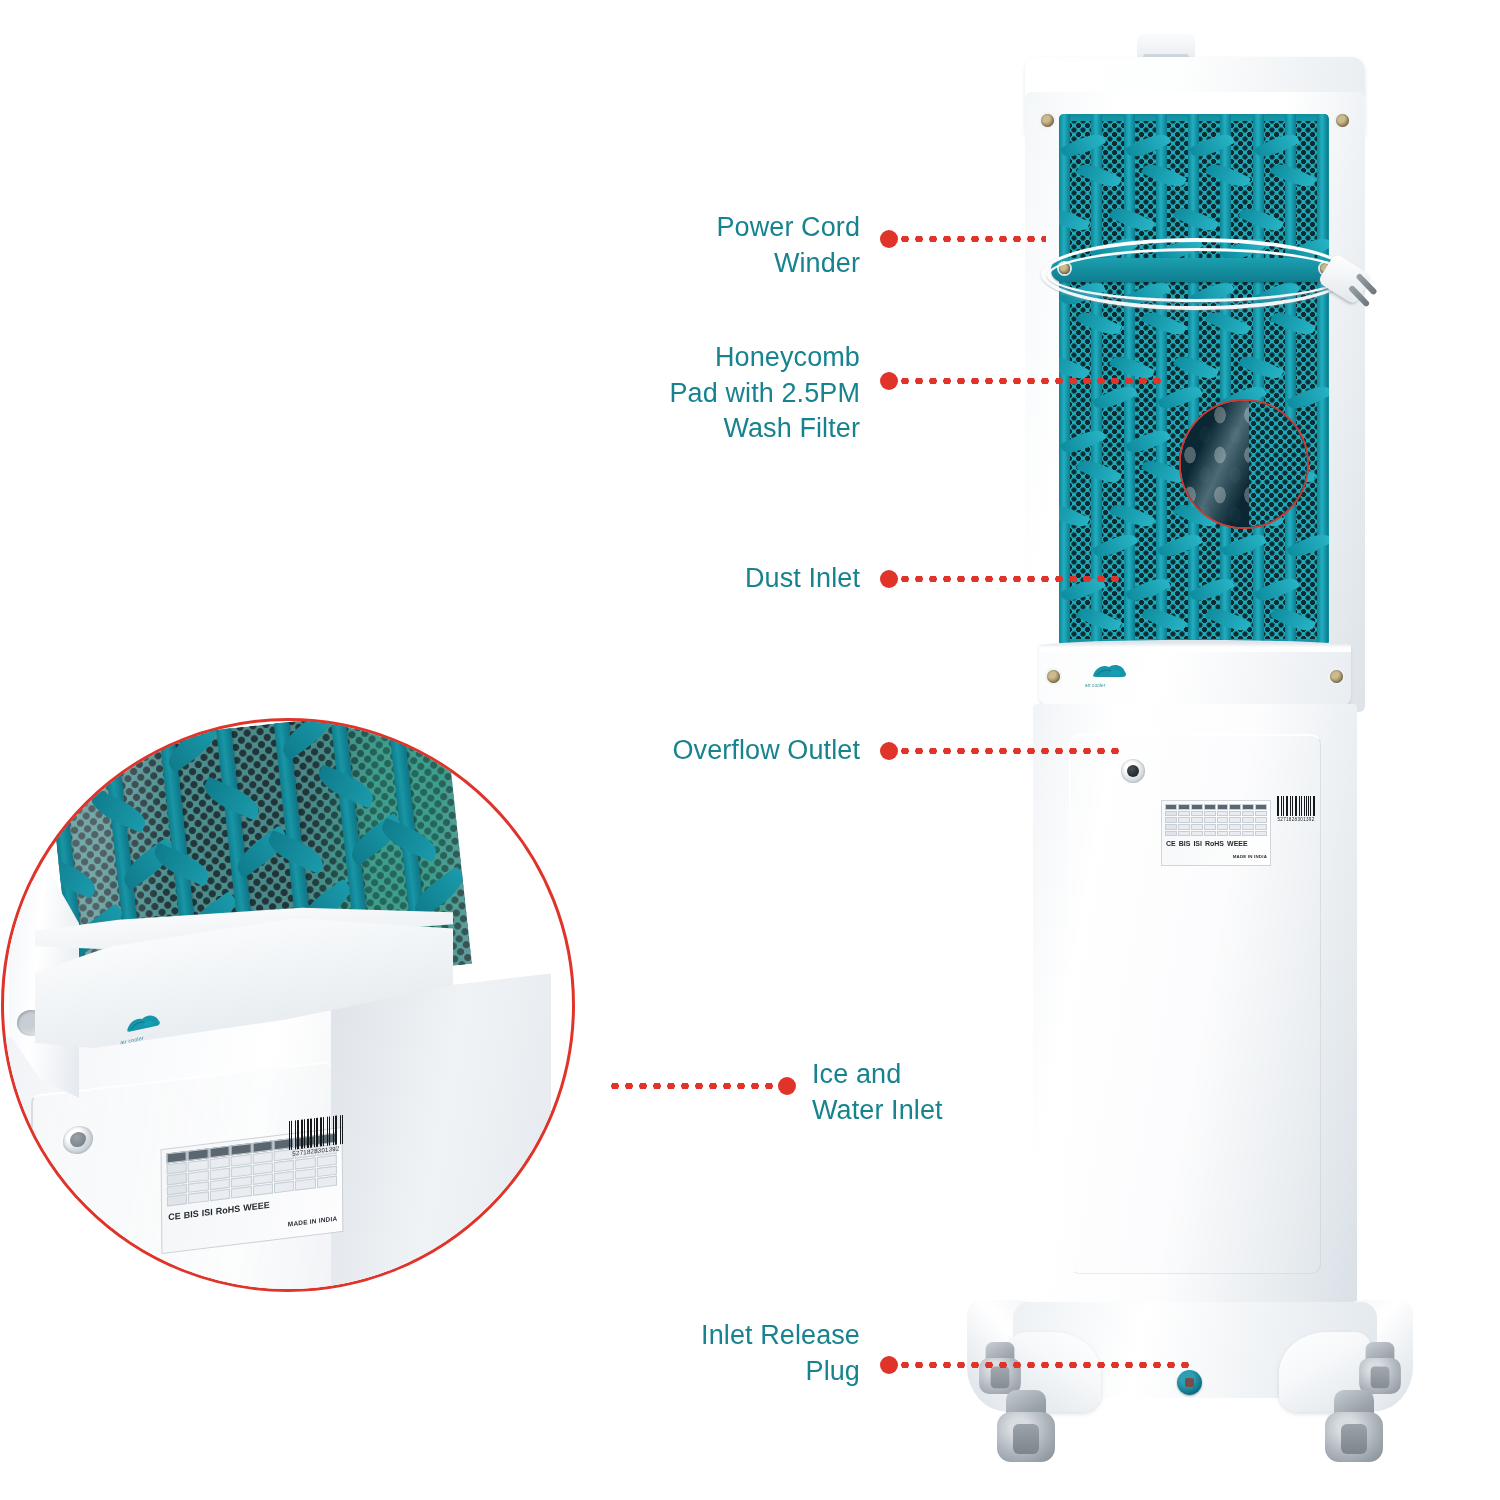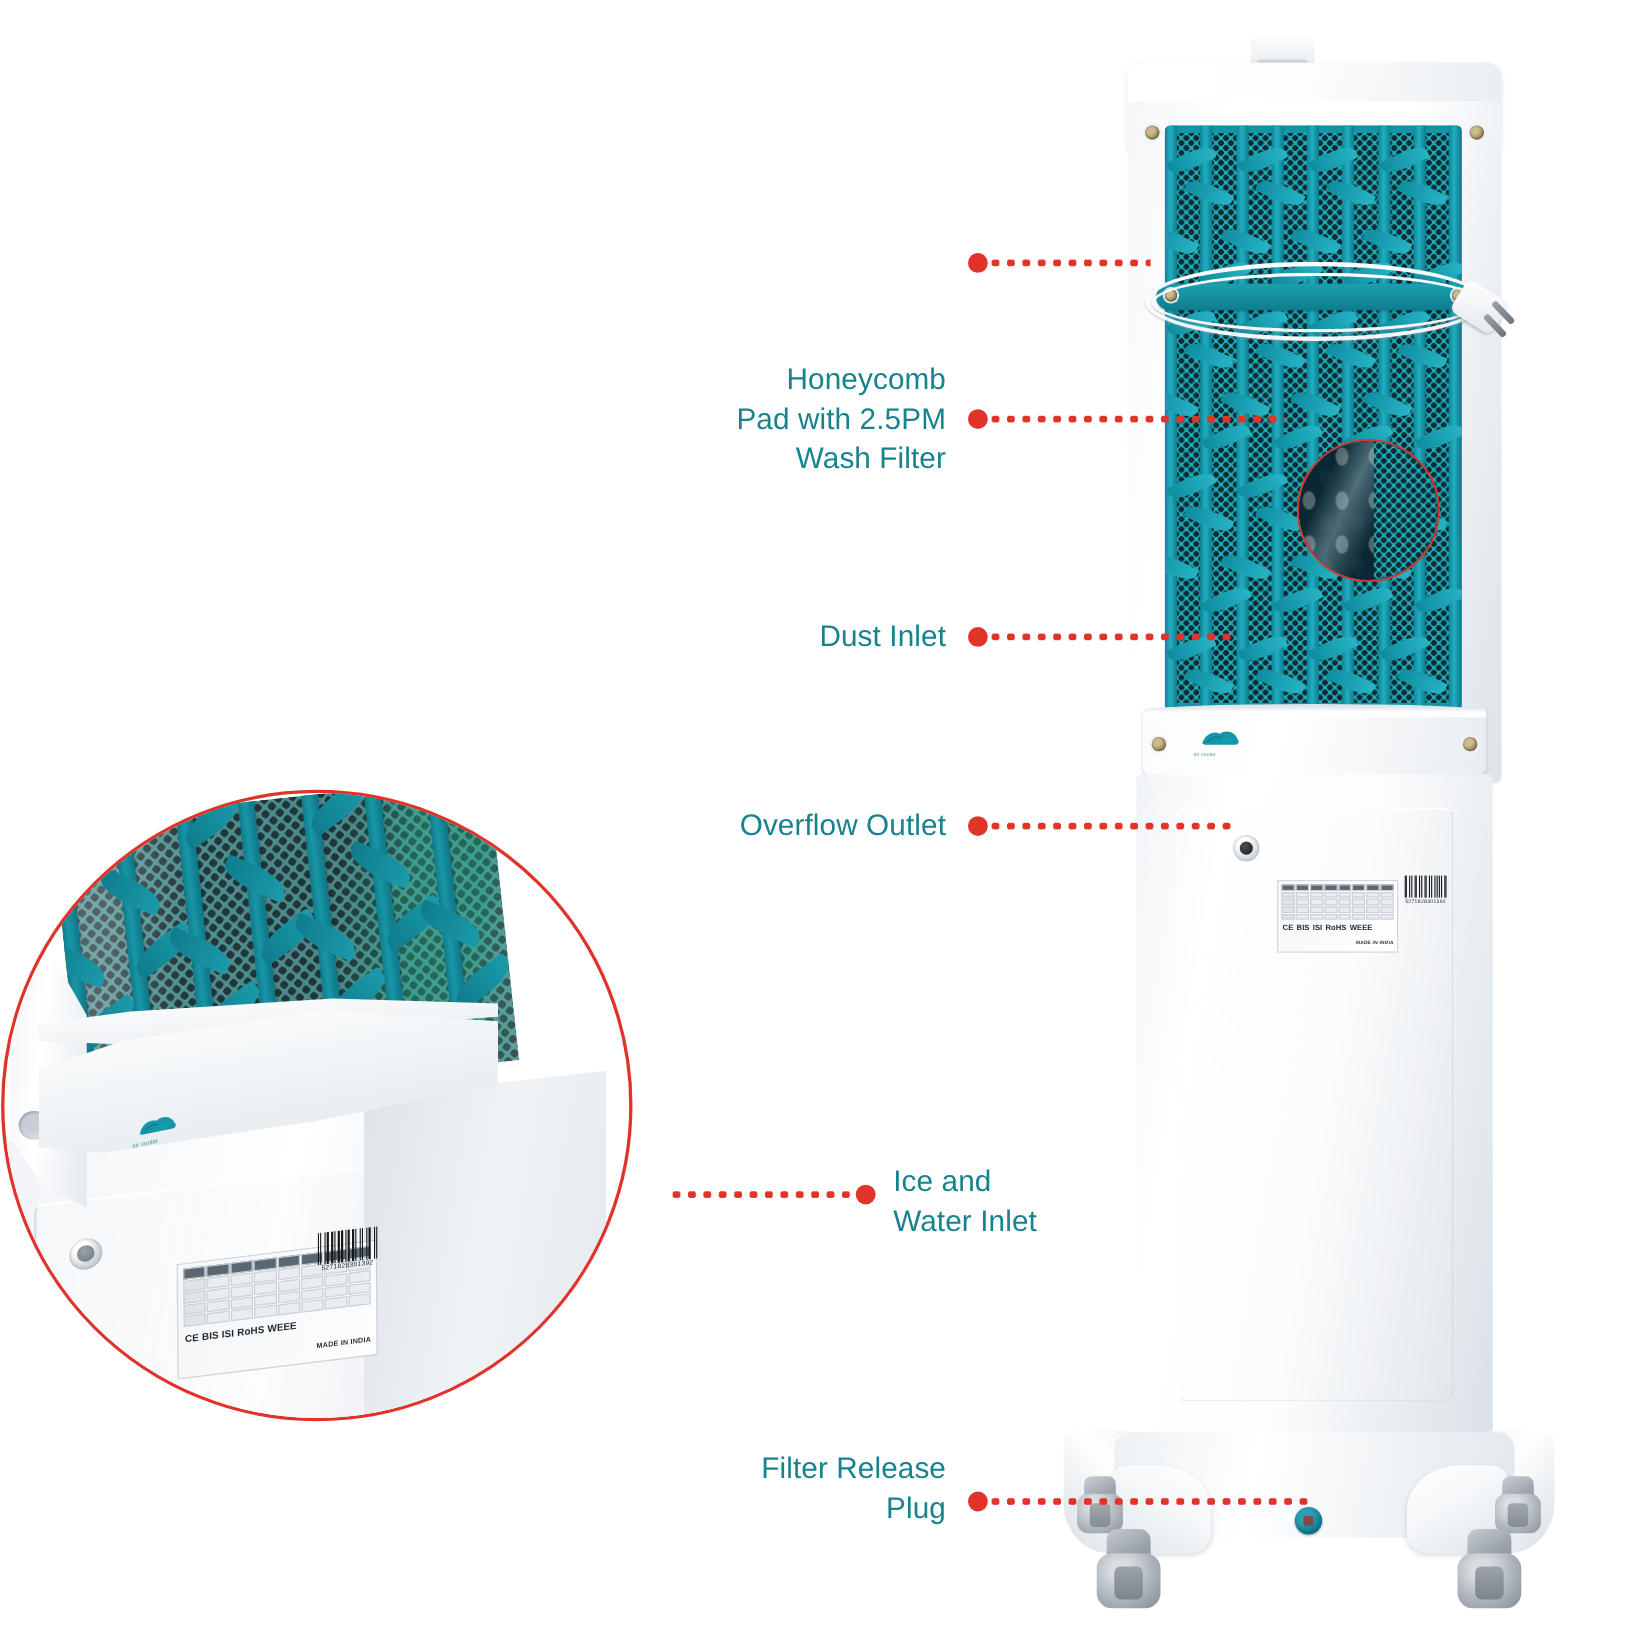--- a/index.html
+++ b/index.html
@@ -795,28 +795,30 @@
 
   <div class="leader" style="left:898px;top:748px;width:222px;"></div>
   <div class="dot" style="left:880px;top:742px;"></div>
 
   <div class="leader" style="left:608px;top:1083px;width:172px;"></div>
   <div class="dot" style="left:778px;top:1077px;"></div>
 
   <div class="leader" style="left:898px;top:1362px;width:292px;"></div>
   <div class="dot" style="left:880px;top:1356px;"></div>
 
-
-  <div class="label right" style="left:480px;top:328px;width:380px;">Honeycomb
+  <div class="label right" style="left:520px;top:210px;width:340px;">Power Cord
+Winder</div>
+
+  <div class="label right" style="left:480px;top:340px;width:380px;">Honeycomb
 Pad with 2.5PM
 Wash Filter</div>
 
   <div class="label right" style="left:520px;top:561px;width:340px;">Dust Inlet</div>
 
   <div class="label right" style="left:490px;top:733px;width:370px;">Overflow Outlet</div>
 
   <div class="label left" style="left:812px;top:1057px;width:300px;">Ice and
 Water Inlet</div>
 
-  <div class="label right" style="left:520px;top:1318px;width:340px;">Filter Release
+  <div class="label right" style="left:520px;top:1318px;width:340px;">Inlet Release
 Plug</div>
 
 </div>
 
 </body></html>

